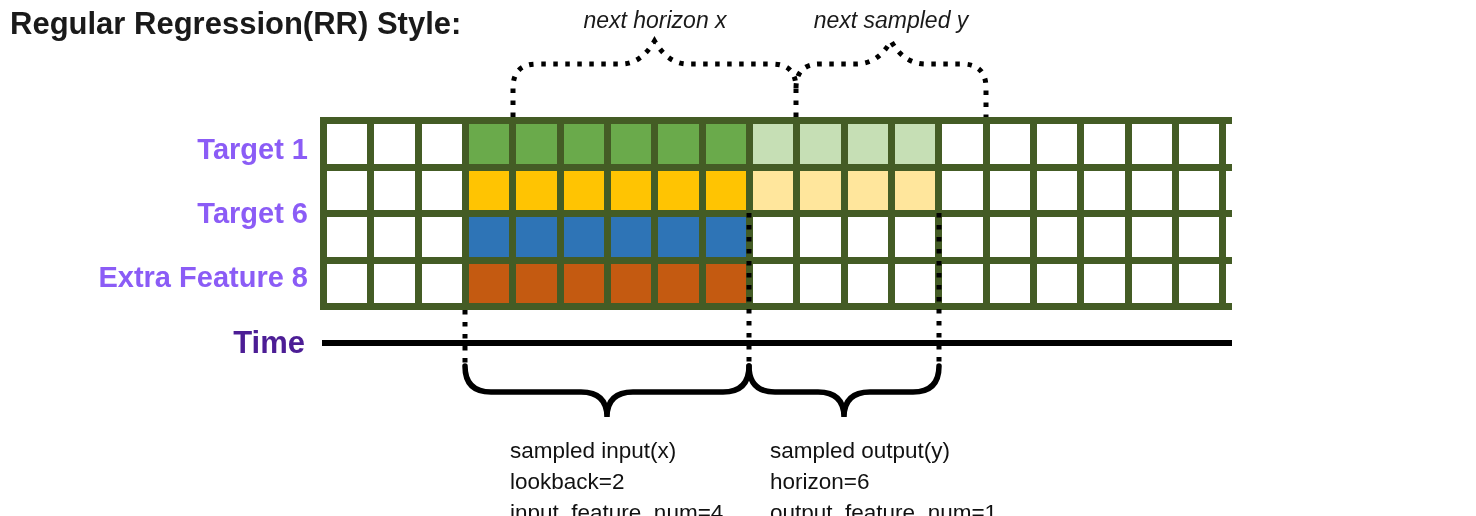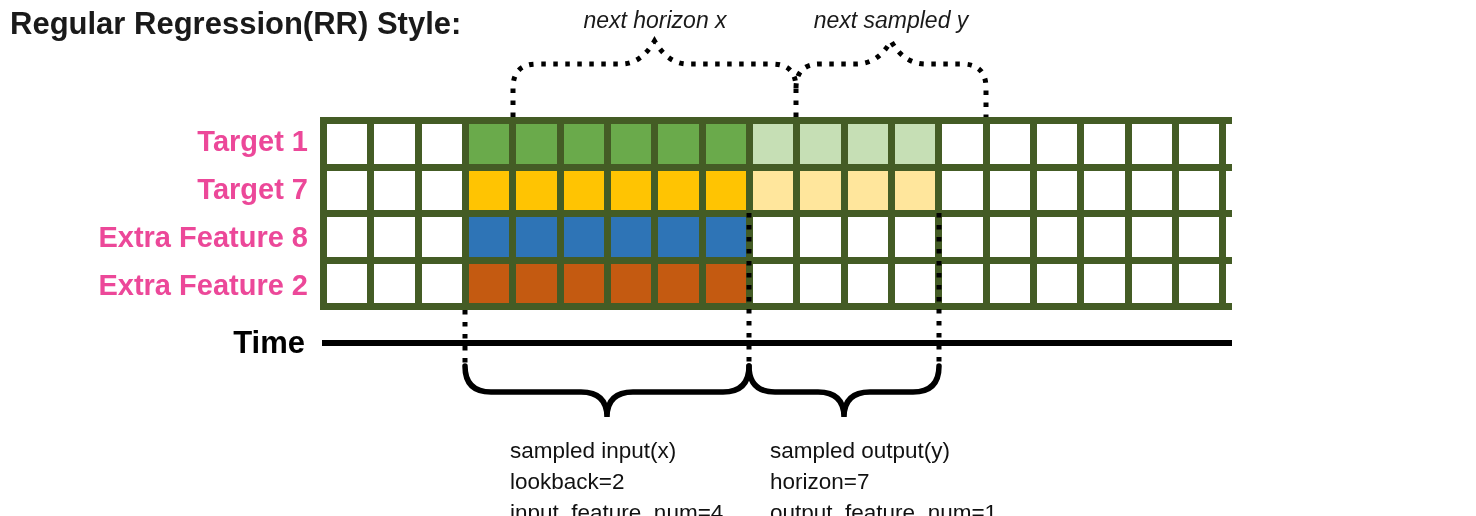--- a/index.html
+++ b/index.html
@@ -10,32 +10,32 @@
   .title{
     position:absolute;left:10px;top:6px;font-size:31px;font-weight:bold;color:#1a1a1a;
     white-space:nowrap;
   }
   .row-labels{
     position:absolute;left:0;top:117px;width:308px;height:193px;
     display:flex;flex-direction:column;
   }
   .row-label{
     flex:1;display:flex;align-items:center;justify-content:flex-end;
-    font-size:29px;font-weight:bold;white-space:nowrap;color:#ec4899;
+    font-size:29px;font-weight:bold;white-space:nowrap;color:#8b5cf6;
   }
   .grid{
     position:absolute;left:320px;top:117px;width:1143px;height:193px;
     box-sizing:border-box;display:grid;
     grid-template-columns:repeat(24,1fr);grid-template-rows:repeat(4,1fr);
     gap:7px;padding:7px;
   }
   .cell{background:#ffffff;}
   .time-label{
     position:absolute;left:105px;top:325px;width:200px;text-align:right;
-    font-size:31px;font-weight:bold;color:#000000;
+    font-size:31px;font-weight:bold;color:#4c1d95;
   }
   .overlay{position:absolute;left:0;top:0;pointer-events:none;}
   .ann-italic{
     position:absolute;top:7px;width:220px;text-align:center;
     font-size:23px;font-style:italic;color:#1a1a1a;white-space:nowrap;
   }
   .ann-next-x{left:545px;}
   .ann-next-y{left:781px;}
   .text-block{
     position:absolute;top:423px;font-size:22.5px;line-height:31px;color:#111;
@@ -50,23 +50,22 @@
 
 <div class="stage">
 
   <div class="title">Regular Regression(RR) Style:</div>
 
   <div class="ann-italic ann-next-x">next horizon x</div>
   <div class="ann-italic ann-next-y">next sampled y</div>
 
   <div class="row-labels">
       <div class="row-label">Target 1</div>
-      <div class="row-label">Target 7</div>
+      <div class="row-label">Target 6</div>
       <div class="row-label">Extra Feature 8</div>
-      <div class="row-label">Extra Feature 2</div>
     </div>
 
   <div class="grid" style="background: rgb(68, 92, 37);">
       <div class="cell"></div>
       <div class="cell"></div>
       <div class="cell"></div>
       <div class="cell" style="background: rgb(106, 170, 75);"></div>
       <div class="cell" style="background: rgb(106, 170, 75);"></div>
       <div class="cell" style="background: rgb(106, 170, 75);"></div>
       <div class="cell" style="background: rgb(106, 170, 75);"></div>
@@ -182,17 +181,17 @@
   </svg>
 
   <div class="text-block tb-left">
     <div>sampled input(x)</div>
     <div>lookback=2</div>
     <div>input_feature_num=4</div>
   </div>
 
   <div class="text-block tb-right">
     <div>sampled output(y)</div>
-    <div>horizon=7</div>
+    <div>horizon=6</div>
     <div>output_feature_num=1</div>
   </div>
 
 </div>
 
 </body></html>

